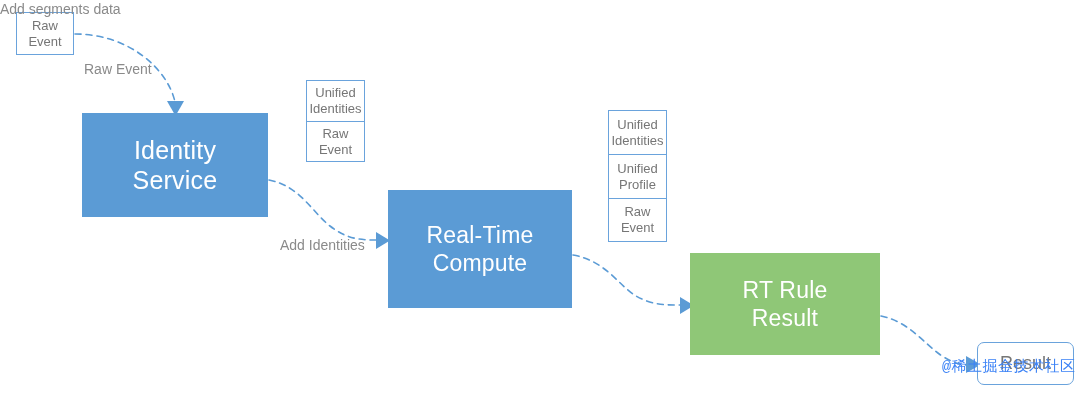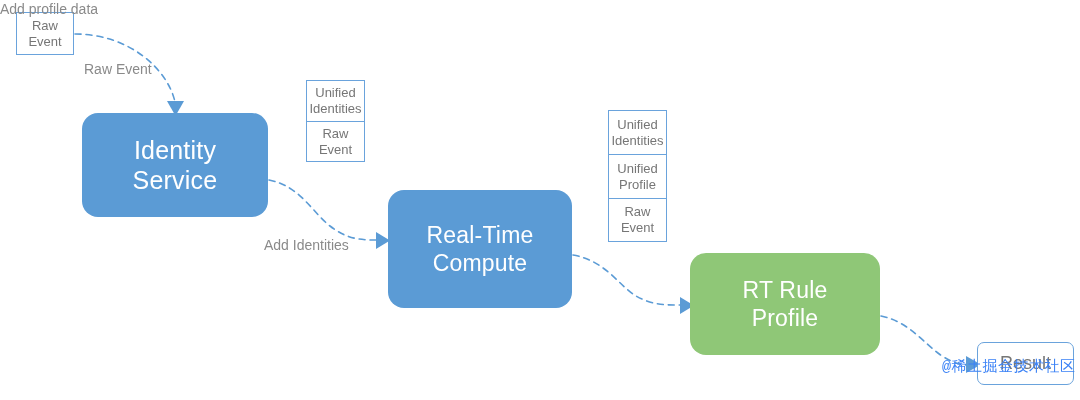--- a/index.html
+++ b/index.html
@@ -25,21 +25,21 @@
     position: absolute;
     left: 0; top: 0;
     width: 1080px;
     height: 400px;
     pointer-events: none;
   }
 
   
   .process-node {
     position: absolute;
-    border-radius: 16px;
+    border-radius: 0;
     display: flex;
     align-items: center;
     justify-content: center;
     text-align: center;
     color: #ffffff;
     line-height: 1.22;
     box-sizing: border-box;
   }
   .process-node .node-label {
     white-space: pre-line;
@@ -135,21 +135,21 @@
 
   
   .edge-label {
     position: absolute;
     color: #8a8a8a;
     font-size: 14px;
     line-height: 1.35;
     white-space: pre-line;
   }
   #label-raw-data      { left: 84px;  top: 60px; }
-  #label-add-identities{ left: 264px; top: 236px; }
+  #label-add-identities{ left: 280px; top: 236px; }
   #label-evaluate      { left: 906px; top: 250px; }
 
   
   #watermark {
     position: absolute;
     left: 942px; top: 357px;
     font-size: 15px;
     color: #3b82f6;
     letter-spacing: 0.5px;
     white-space: nowrap;
@@ -194,21 +194,21 @@
 Service</span>
   </div>
 
   <div class="process-node" id="node-realtime-compute">
     <span class="node-label">Real-Time
 Compute</span>
   </div>
 
   <div class="process-node" id="node-rt-rule-engine">
     <span class="node-label">RT Rule
-Profile</span>
+Result</span>
   </div>
 
   <div class="stack" id="stack-after-identity">
     <div class="stack-cell">
       <span class="node-label">Unified
 Identities</span>
     </div>
     <div class="stack-cell">
       <span class="node-label">Raw
 Event</span>
@@ -227,21 +227,21 @@
     <div class="stack-cell">
       <span class="node-label">Raw
 Event</span>
     </div>
   </div>
 
   <div class="edge-label" id="label-raw-data">Raw Event</div>
 
   <div class="edge-label" id="label-add-identities">Add Identities</div>
 
-  <div class="edge-label" id="label-add-profile-data">Add profile data</div>
+  <div class="edge-label" id="label-add-profile-data">Add segments data</div>
 
 
   <div id="node-result">
     <span class="node-label">Result</span>
   </div>
 
   <div id="watermark">@稀土掘金技术社区</div>
 
 </div>
 

